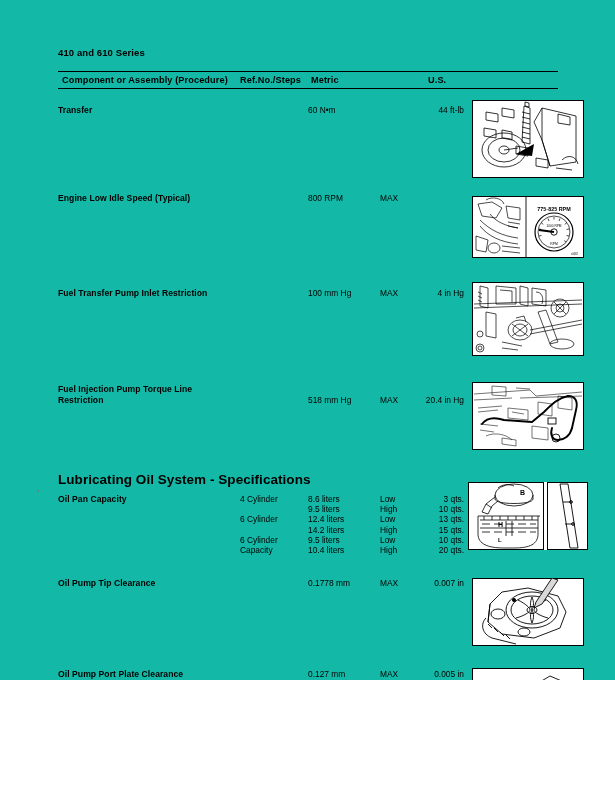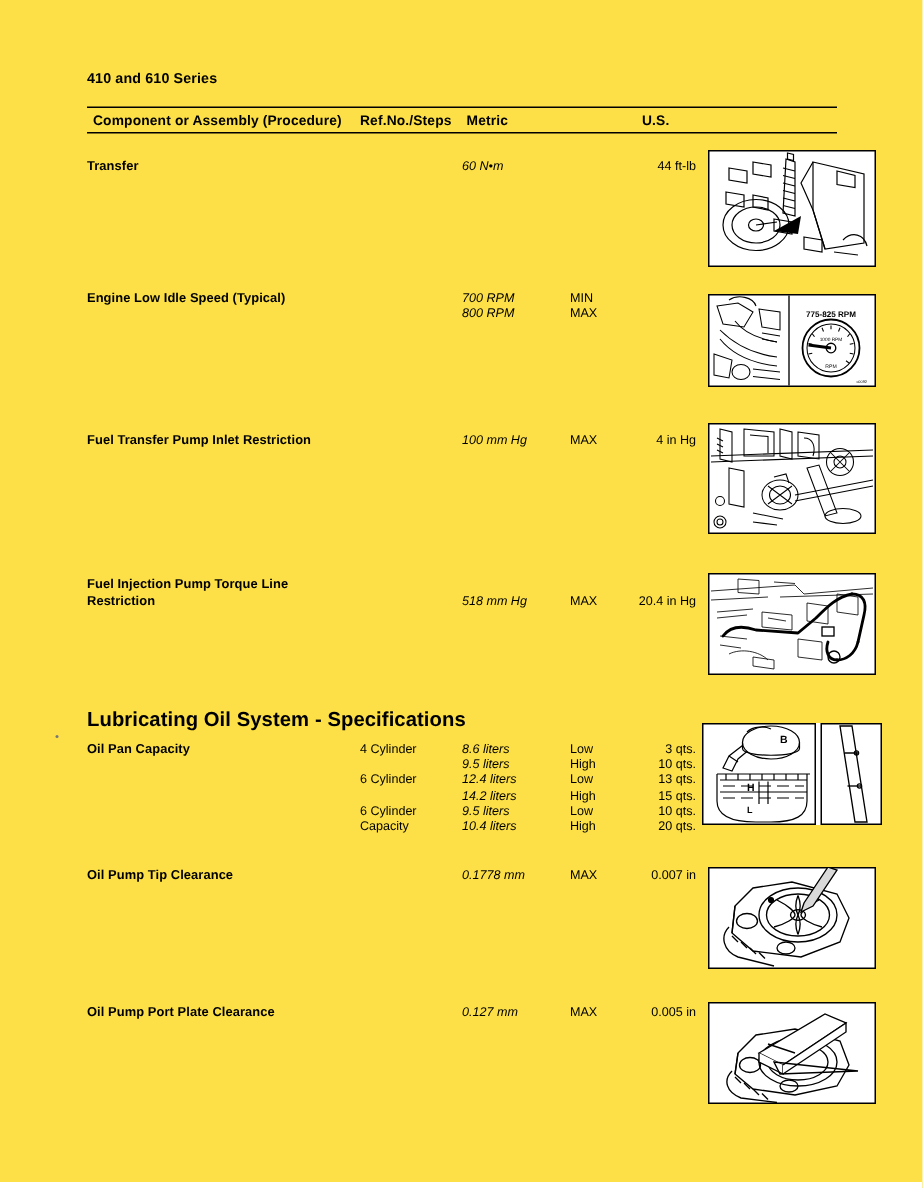--- a/index.html
+++ b/index.html
@@ -8,22 +8,22 @@
     padding: 0;
     background: #ffffff;
   }
   body {
     font-family: "Liberation Sans", sans-serif;
     color: #000000;
   }
   .page {
     position: relative;
     width: 615px;
-    height: 788px;
-    background: #fde047;
+    height: 680px;
+    background: #14b8a6;
     overflow: hidden;
   }
 
   
   .doc-header {
     position: absolute;
     left: 0; right: 0;
     top: 40px;
     height: 26px;
   }
@@ -110,21 +110,20 @@
     position: absolute;
     left: 0;
     width: 64px;
     text-align: left;
   }
   .v-metric {
     position: absolute;
     left: 68px;
     width: 62px;
     text-align: left;
-    font-style: italic;
   }
   .v-qual {
     position: absolute;
     left: 140px;
     width: 30px;
     text-align: left;
   }
   .v-us {
     position: absolute;
     left: 176px;
@@ -183,26 +182,20 @@
         <span class="v-metric">60 N•m</span>
         <span class="v-qual"></span>
         <span class="v-us">44 ft-lb</span>
       </div>
     </div>
   </div>
 
   <div class="spec-row" style="top:193px;">
     <div class="spec-name">Engine Low Idle Speed (Typical)</div>
     <div class="vals">
-      <div class="vline">
-        <span class="v-ref"></span>
-        <span class="v-metric">700 RPM</span>
-        <span class="v-qual">MIN</span>
-        <span class="v-us"></span>
-      </div>
       <div class="vline">
         <span class="v-ref"></span>
         <span class="v-metric">800 RPM</span>
         <span class="v-qual">MAX</span>
         <span class="v-us"></span>
       </div>
     </div>
   </div>
 
   <div class="spec-row" style="top:288px;">

